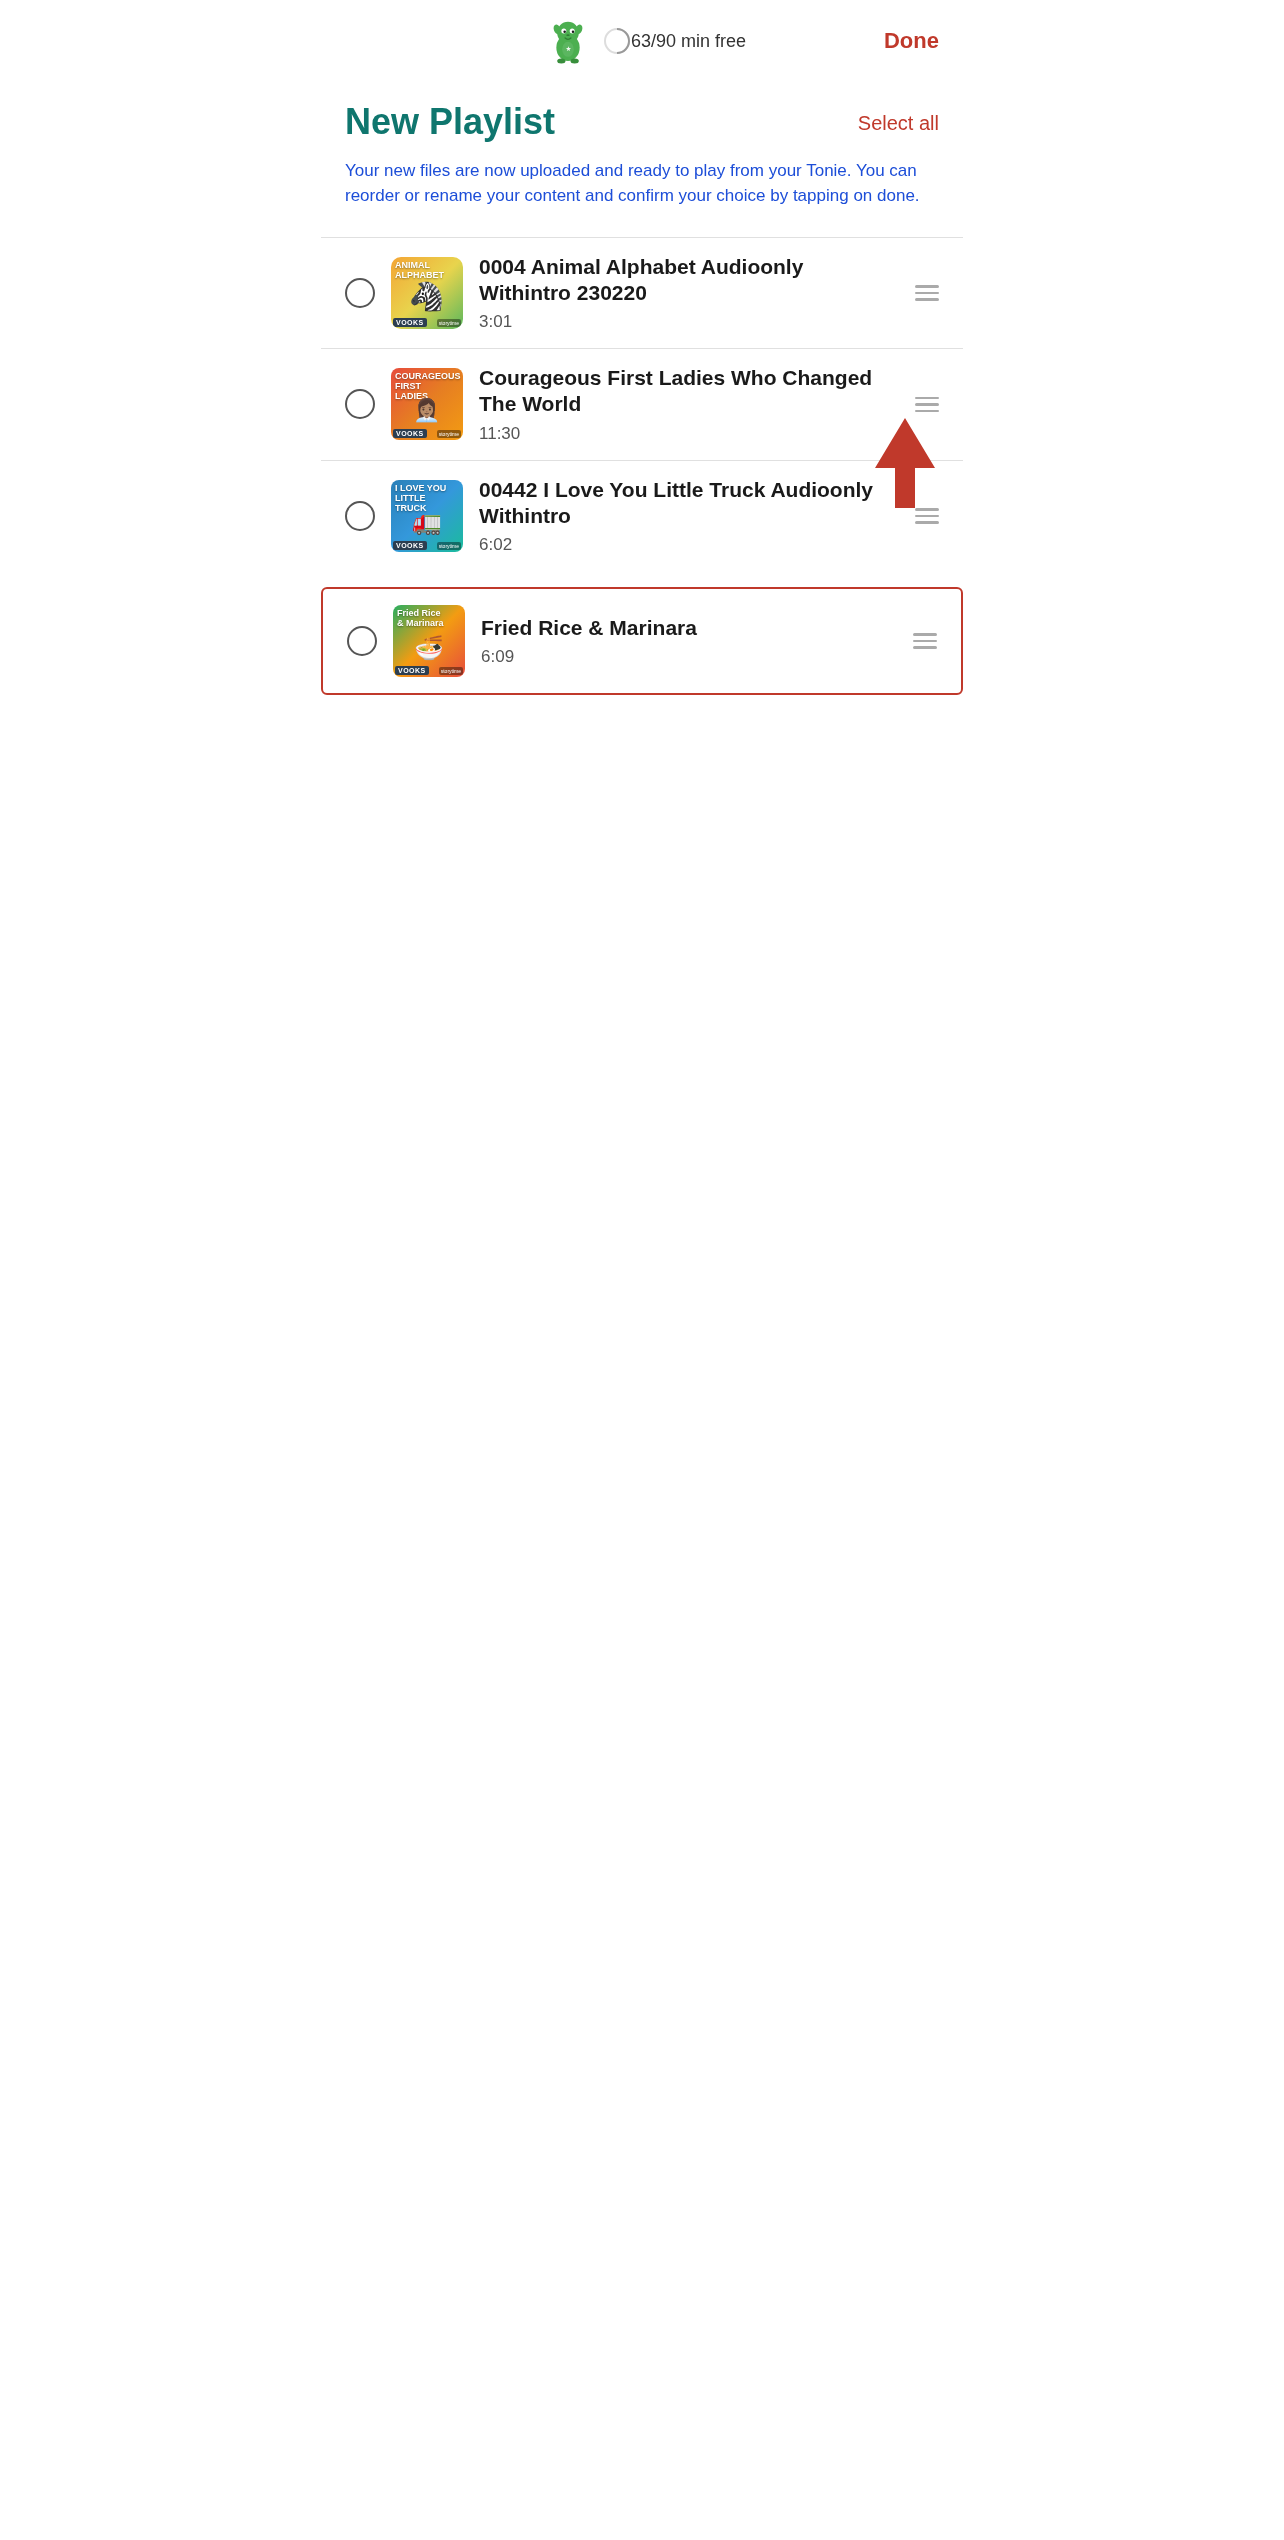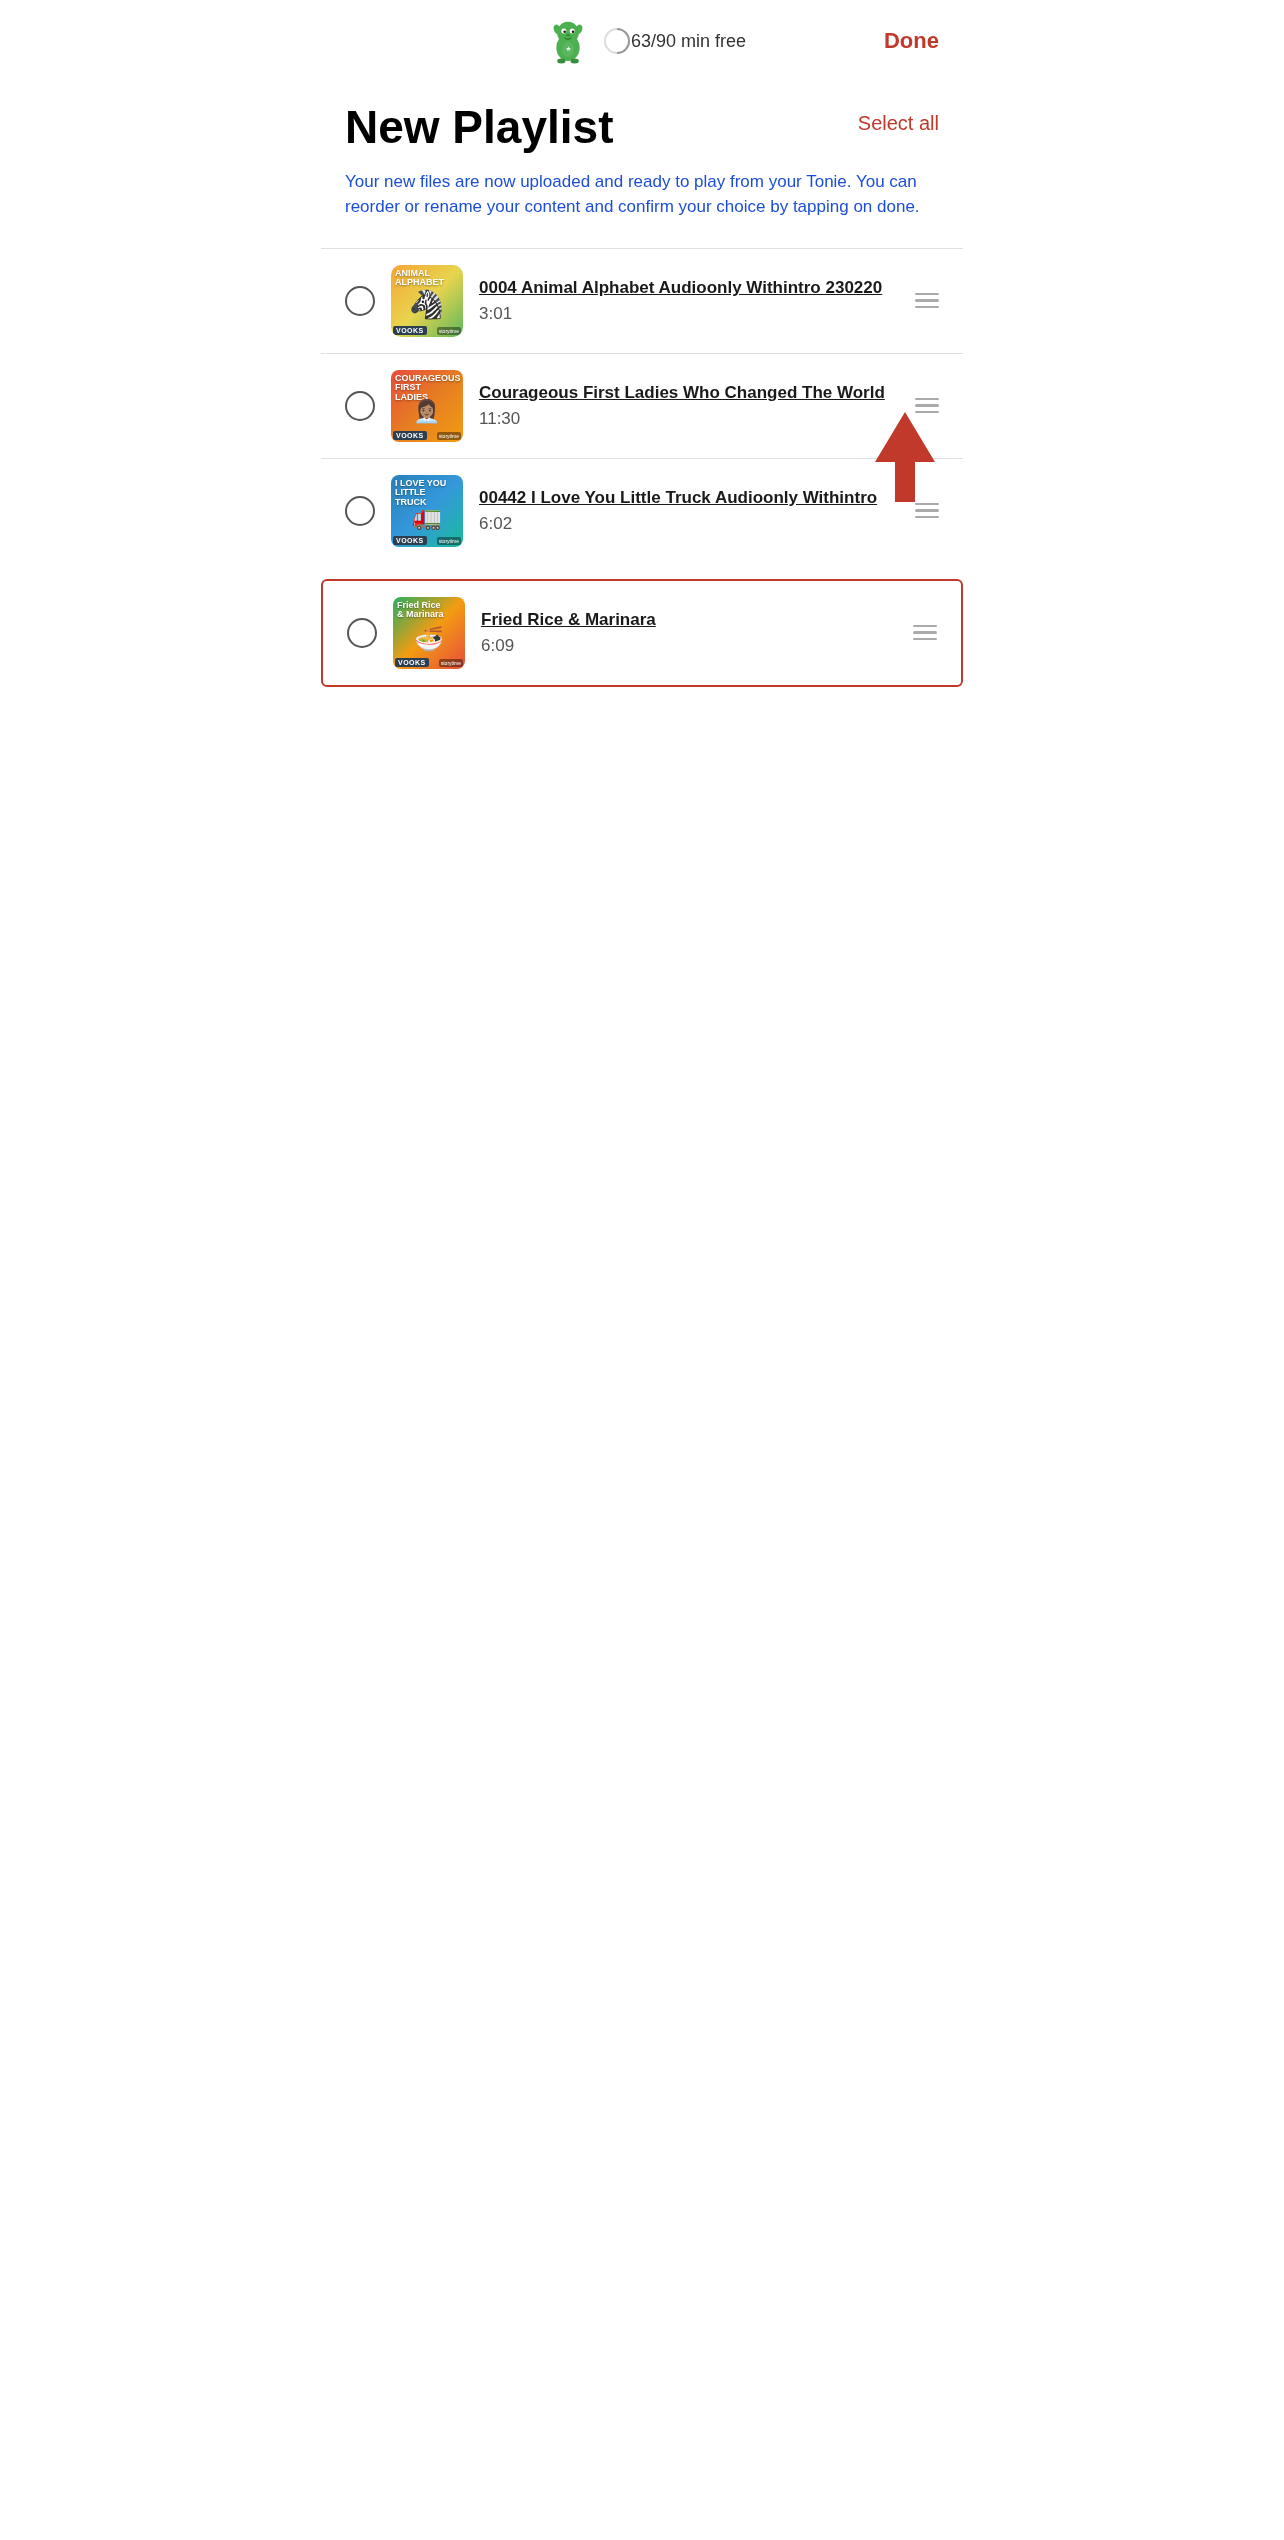--- a/index.html
+++ b/index.html
@@ -56,23 +56,23 @@
 
     
     .page-header {
       padding: 24px 24px 16px 24px;
       display: flex;
       justify-content: space-between;
       align-items: flex-start;
     }
 
     .page-title {
-      font-size: 46px;
+      font-size: 36px;
       font-weight: 700;
-      color: #000000;
+      color: #0f766e;
       line-height: 1.1;
     }
 
     .select-all-button {
       font-size: 20px;
       color: #c0392b;
       font-weight: 500;
       background: none;
       border: none;
       cursor: pointer;
@@ -127,26 +127,25 @@
       align-items: center;
       justify-content: center;
     }
 
     .track-info {
       flex: 1;
       min-width: 0;
     }
 
     .track-title {
-      font-size: 17px;
+      font-size: 21px;
       font-weight: 700;
       color: #1a1a1a;
       line-height: 1.25;
       margin-bottom: 6px;
-      text-decoration: underline;
     }
 
     .track-duration {
       font-size: 17px;
       color: #555;
     }
 
     .drag-handle {
       display: flex;
       flex-direction: column;

